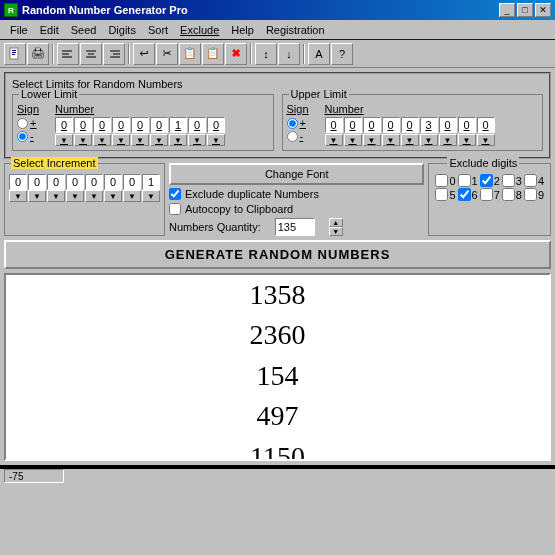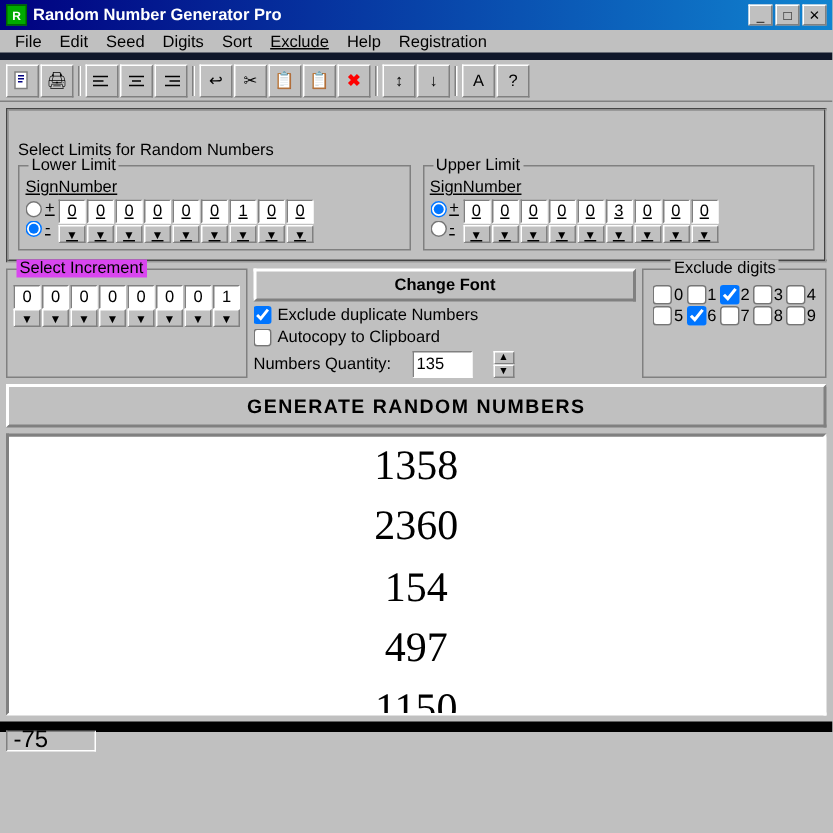--- a/index.html
+++ b/index.html
@@ -58,21 +58,21 @@
       cursor: pointer;
       color: black;
     }
 
     
     .menu-bar {
       background: #c0c0c0;
       display: flex;
       align-items: center;
       padding: 2px 4px;
-      border-bottom: 5px solid #0f172a;
+      border-bottom: 1px solid #0f172a;
       height: 20px;
     }
     .menu-item {
       padding: 2px 6px;
       font-size: 11px;
       cursor: pointer;
       position: relative;
     }
 
     
@@ -124,21 +124,21 @@
     .limit-group-label {
       position: absolute;
       top: -7px;
       left: 6px;
       background: #c0c0c0;
       padding: 0 2px;
       font-size: 11px;
     }
     .limit-inner {
       display: flex;
-      gap: 0;
+      gap: 16px;
       margin-top: 4px;
     }
     .sign-group, .number-group {
       display: flex;
       flex-direction: column;
     }
     .sign-label, .number-label {
       font-size: 11px;
       margin-bottom: 2px;
     }
@@ -210,21 +210,20 @@
 
     
     .win-btn {
       background: #c0c0c0;
       border: 2px solid;
       border-color: #ffffff #808080 #808080 #ffffff;
       padding: 2px 8px;
       font-size: 11px;
       cursor: pointer;
       font-family: 'MS Sans Serif', Arial, sans-serif;
-      font-weight: bold;
     }
 
     .change-font-btn {
       width: 100%;
       text-align: center;
       padding: 3px;
     }
 
     .generate-btn {
       width: 100%;
@@ -295,23 +294,23 @@
     .output-area::-webkit-scrollbar-track { background: #c0c0c0; }
     .output-area::-webkit-scrollbar-thumb {
       background: #c0c0c0;
       border: 1px solid;
       border-color: #ffffff #808080 #808080 #ffffff;
     }
 
     
     .status-bar {
       background: #c0c0c0;
-      border-top: 7px solid #000000;
+      border-top: 4px solid #000000;
       padding: 2px 4px;
-      font-size: 16px;
+      font-size: 10px;
       display: flex;
       align-items: center;
       height: 18px;
     }
     .status-panel {
       border: 1px solid;
       border-color: #808080 #ffffff #ffffff #808080;
       padding: 0 4px;
       height: 14px;
       display: flex;
@@ -327,21 +326,21 @@
       display: flex;
       align-items: center;
       justify-content: center;
       font-size: 7px;
       cursor: pointer;
       line-height: 1;
     }
 
     .select-limits-outer {
       border: 2px groove #999;
-      padding: 20px 6px 6px 6px;
+      padding: 4px 6px 6px 6px;
       margin-bottom: 4px;
       position: relative;
     }
     .select-limits-title {
       font-size: 11px;
       margin-bottom: 4px;
     }
   </style>
 </head>
 <body>
@@ -510,21 +509,21 @@
         </div>
       </div>
 
     </div>
   </div>
 
   
   <div class="middle-row">
 
     <div style="border:1px solid #808080; padding:4px; position:relative; flex: 0 0 auto;">
-      <span style="position:absolute;top:-7px;left:6px;background:#d946ef;padding:0 2px;font-size:11px;">Select Increment</span>
+      <span style="position:absolute;top:-7px;left:6px;background:#fde047;padding:0 2px;font-size:11px;">Select Increment</span>
       <div style="margin-top:6px;">
         <div class="digit-row">
           <div class="digit-box">0</div>
           <div class="digit-box">0</div>
           <div class="digit-box">0</div>
           <div class="digit-box">0</div>
           <div class="digit-box">0</div>
           <div class="digit-box">0</div>
           <div class="digit-box">0</div>
           <div class="digit-box">1</div>

